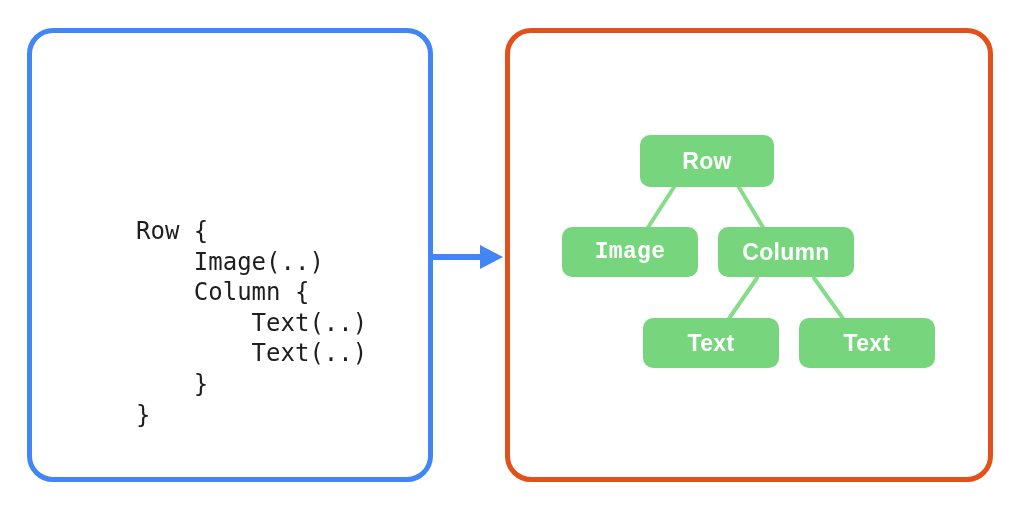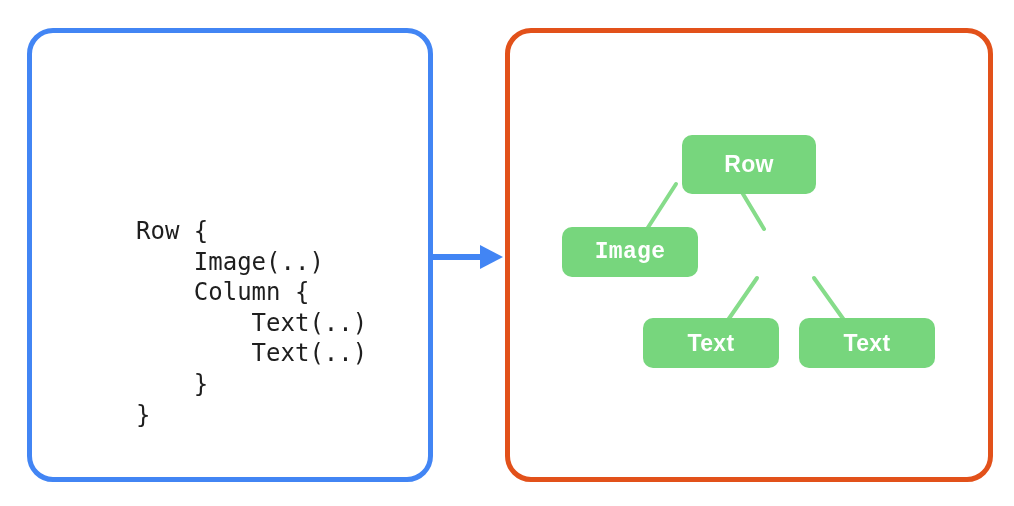--- a/index.html
+++ b/index.html
@@ -64,21 +64,21 @@
     background: var(--node-fill, #77D67D);
     color: var(--node-text, #ffffff);
     border-radius: 10px;
     display: flex;
     align-items: center;
     justify-content: center;
     font-size: 23px;
     font-weight: 600;
     letter-spacing: 0.3px;
   }
-  .tree-node.node-row    { left: 640px; top: 135px; width: 134px; height: 59px; margin-left: 42px; }
+  .tree-node.node-row    { left: 640px; top: 135px; width: 134px; height: 52px; }
   .tree-node.node-image  { left: 562px; top: 227px; width: 136px; height: 50px; font-family: Liberation Mono, monospace; }
   .tree-node.node-column { left: 718px; top: 227px; width: 136px; height: 50px; }
   .tree-node.node-text1  { left: 643px; top: 318px; width: 136px; height: 50px; }
   .tree-node.node-text2  { left: 799px; top: 318px; width: 136px; height: 50px; }
 </style>
 </head>
 <body>
 
 <div class="canvas">
 
@@ -101,16 +101,17 @@
 
   <svg class="connectors" width="1014" height="506" viewBox="0 0 1014 506">
     <line x1="676" y1="184" x2="647" y2="229" stroke="currentColor" stroke-width="4" stroke-linecap="round"></line>
     <line x1="737" y1="184" x2="764" y2="229" stroke="currentColor" stroke-width="4" stroke-linecap="round"></line>
     <line x1="757" y1="278" x2="728" y2="320" stroke="currentColor" stroke-width="4" stroke-linecap="round"></line>
     <line x1="814" y1="278" x2="844" y2="320" stroke="currentColor" stroke-width="4" stroke-linecap="round"></line>
   </svg>
 
   <div class="tree-node node-row">Row</div>
   <div class="tree-node node-image">Image</div>
+  <div class="tree-node node-column">Column</div>
   <div class="tree-node node-text1">Text</div>
   <div class="tree-node node-text2">Text</div>
 
 </div>
 
 </body></html>

